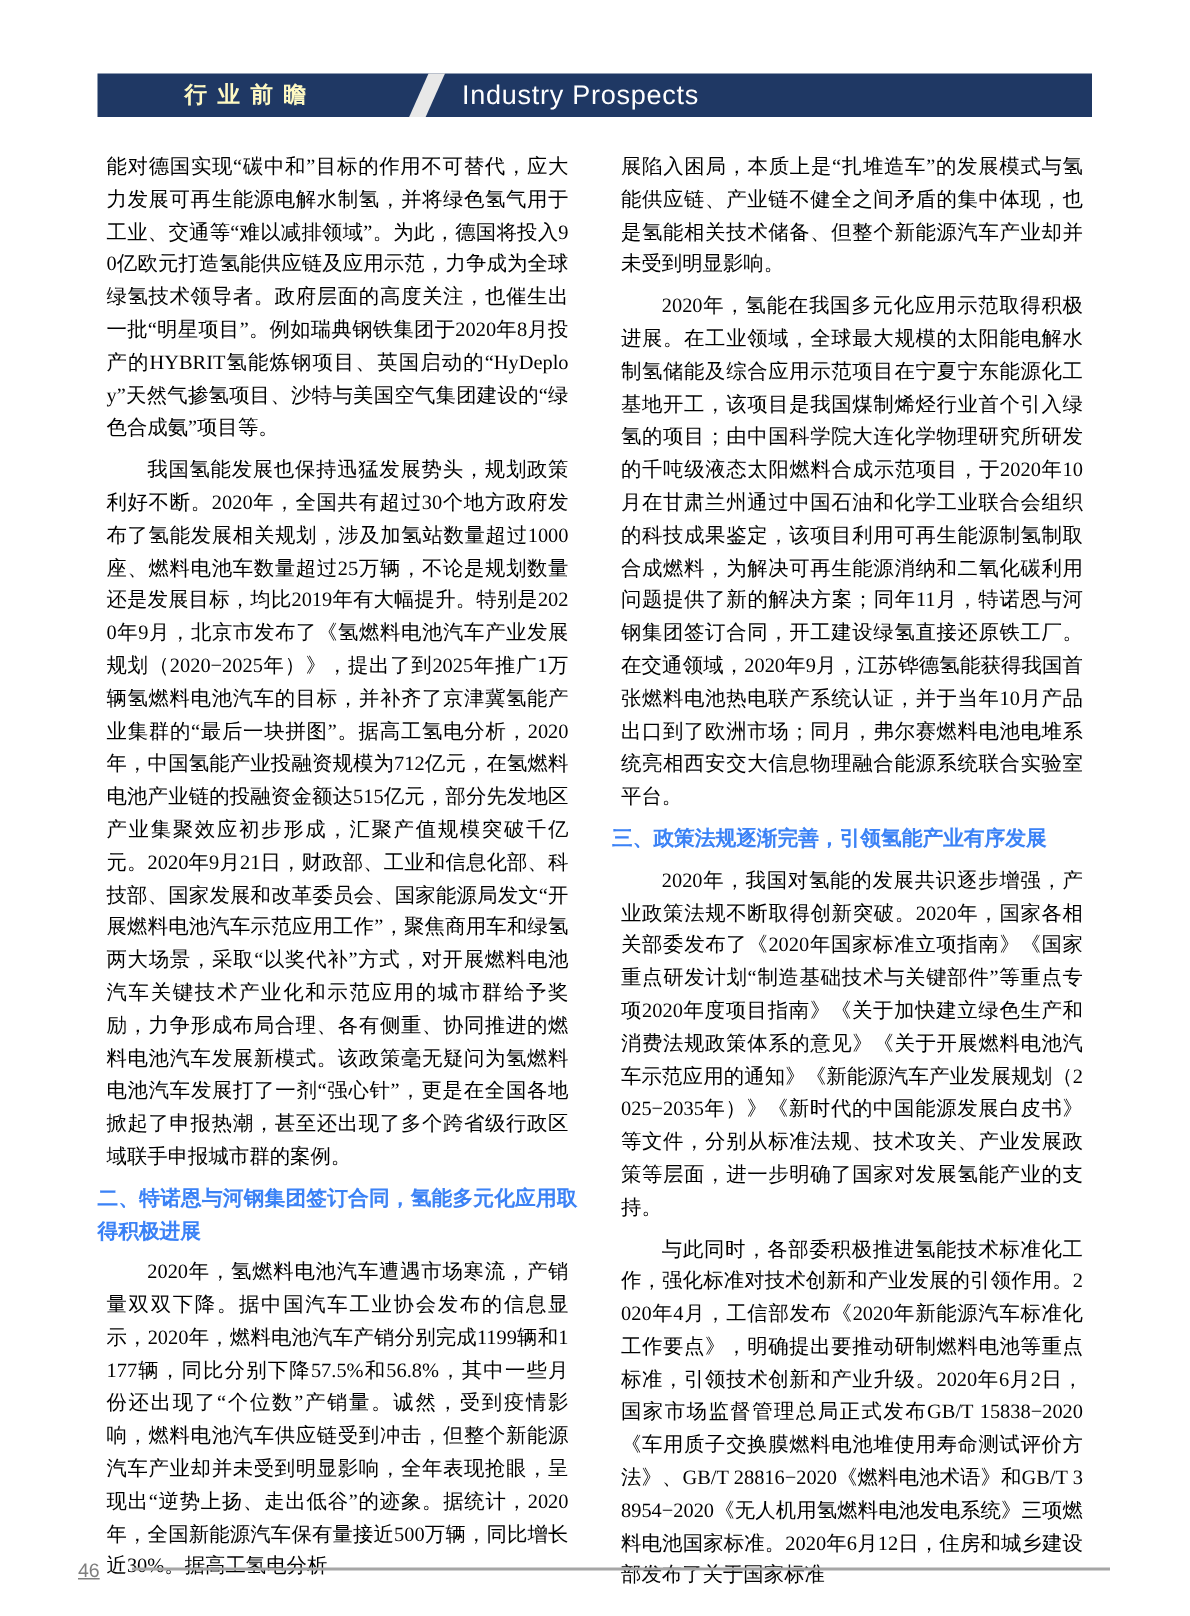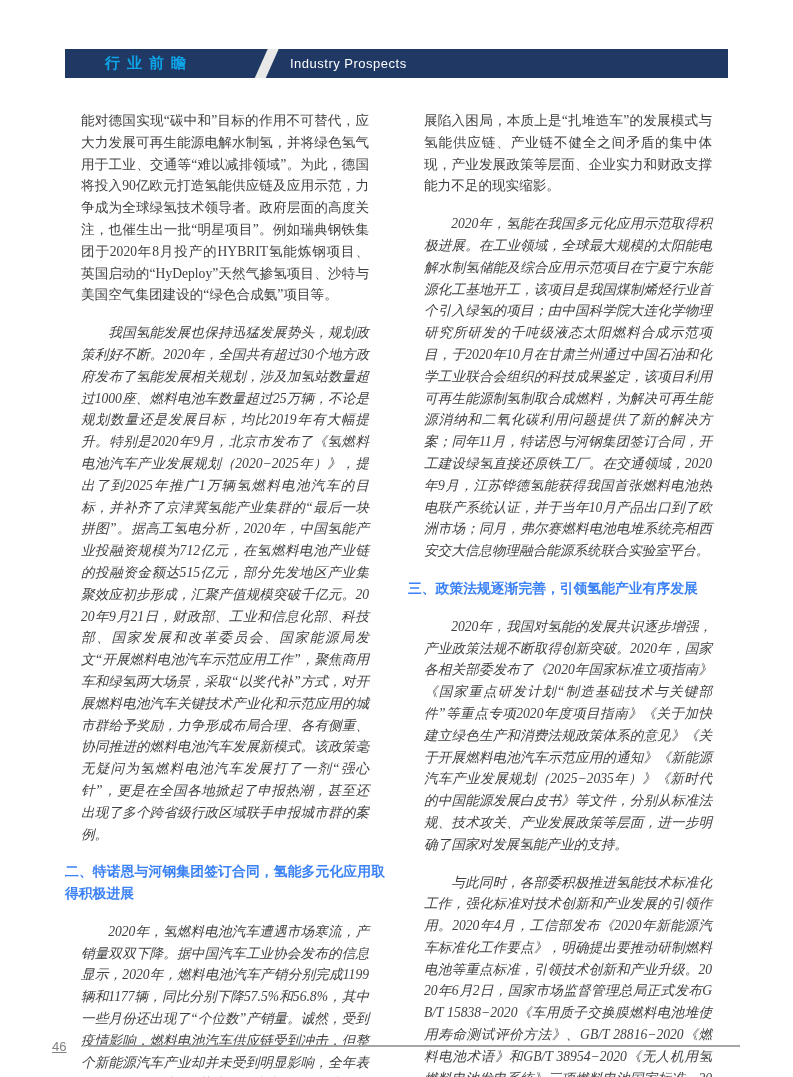--- a/index.html
+++ b/index.html
@@ -11,51 +11,51 @@
     font-family:"Liberation Serif","DejaVu Serif",serif;
   }
   
   .header-bar{
     position:absolute;left:65px;top:49px;width:663px;height:29px;
     background:#1f3864;
     display:flex;align-items:center;
     overflow:hidden;
   }
   .header-cn{
-    color:#0ea5e9;
+    color:#fef9c3;
     font-family:"Liberation Sans","DejaVu Sans",sans-serif;
     font-weight:bold;font-size:15px;letter-spacing:7px;
-    margin-left:40px;white-space:nowrap;
+    margin-left:58px;white-space:nowrap;
   }
   .header-slash{
     width:11px;height:48px;background:#e8e8e8;
     transform:skewX(-24deg);
     margin-left:68px;flex:0 0 auto;
   }
   .header-en{
     color:#ffffff;
     font-family:"Liberation Sans","DejaVu Sans",sans-serif;
-    font-size:13px;letter-spacing:0.5px;
+    font-size:18px;letter-spacing:0.5px;
     margin-left:18px;white-space:nowrap;
   }
   
   .columns{
     position:absolute;left:65px;top:94px;width:663px;
     display:flex;gap:23px;
   }
   .col{width:320px;}
   p.body{
-    margin:16px;
+    margin:6px;
     font-size:13.6px;line-height:21.8px;
-    color:#404040;
+    color:#000000;
     text-align:justify;
     text-justify:inter-character;
     word-break:break-all;
   }
-  p.body.indent{text-indent:2em;font-style:italic;}
+  p.body.indent{text-indent:2em;}
   p.heading{
     margin:3px 0 3px 0;
     font-family:"Liberation Sans","DejaVu Sans",sans-serif;
     font-weight:bold;
     font-size:13.8px;line-height:21.8px;
     color:#3b82f6;
     text-align:justify;
     word-break:break-all;
   }
   
@@ -85,21 +85,21 @@
   <div class="columns">
 
     <div class="col">
       <p class="body">能对德国实现“碳中和”目标的作用不可替代，应大力发展可再生能源电解水制氢，并将绿色氢气用于工业、交通等“难以减排领域”。为此，德国将投入90亿欧元打造氢能供应链及应用示范，力争成为全球绿氢技术领导者。政府层面的高度关注，也催生出一批“明星项目”。例如瑞典钢铁集团于2020年8月投产的HYBRIT氢能炼钢项目、英国启动的“HyDeploy”天然气掺氢项目、沙特与美国空气集团建设的“绿色合成氨”项目等。</p>
       <p class="body indent">我国氢能发展也保持迅猛发展势头，规划政策利好不断。2020年，全国共有超过30个地方政府发布了氢能发展相关规划，涉及加氢站数量超过1000座、燃料电池车数量超过25万辆，不论是规划数量还是发展目标，均比2019年有大幅提升。特别是2020年9月，北京市发布了《氢燃料电池汽车产业发展规划（2020−2025年）》，提出了到2025年推广1万辆氢燃料电池汽车的目标，并补齐了京津冀氢能产业集群的“最后一块拼图”。据高工氢电分析，2020年，中国氢能产业投融资规模为712亿元，在氢燃料电池产业链的投融资金额达515亿元，部分先发地区产业集聚效应初步形成，汇聚产值规模突破千亿元。2020年9月21日，财政部、工业和信息化部、科技部、国家发展和改革委员会、国家能源局发文“开展燃料电池汽车示范应用工作”，聚焦商用车和绿氢两大场景，采取“以奖代补”方式，对开展燃料电池汽车关键技术产业化和示范应用的城市群给予奖励，力争形成布局合理、各有侧重、协同推进的燃料电池汽车发展新模式。该政策毫无疑问为氢燃料电池汽车发展打了一剂“强心针”，更是在全国各地掀起了申报热潮，甚至还出现了多个跨省级行政区域联手申报城市群的案例。</p>
       <p class="heading">二、特诺恩与河钢集团签订合同，氢能多元化应用取得积极进展</p>
       <p class="body indent">2020年，氢燃料电池汽车遭遇市场寒流，产销量双双下降。据中国汽车工业协会发布的信息显示，2020年，燃料电池汽车产销分别完成1199辆和1177辆，同比分别下降57.5%和56.8%，其中一些月份还出现了“个位数”产销量。诚然，受到疫情影响，燃料电池汽车供应链受到冲击，但整个新能源汽车产业却并未受到明显影响，全年表现抢眼，呈现出“逆势上扬、走出低谷”的迹象。据统计，2020年，全国新能源汽车保有量接近500万辆，同比增长近30%。据高工氢电分析</p>
     </div>
 
     <div class="col">
-      <p class="body">展陷入困局，本质上是“扎堆造车”的发展模式与氢能供应链、产业链不健全之间矛盾的集中体现，产业发展政策等层面、企业实力和财政支撑能力不足的现实缩影。</p>
+      <p class="body">展陷入困局，本质上是“扎堆造车”的发展模式与氢能供应链、产业链不健全之间矛盾的集中体现，也是氢能相关技术储备、但整个新能源汽车产业却并未受到明显影响。</p>
       <p class="body indent">2020年，氢能在我国多元化应用示范取得积极进展。在工业领域，全球最大规模的太阳能电解水制氢储能及综合应用示范项目在宁夏宁东能源化工基地开工，该项目是我国煤制烯烃行业首个引入绿氢的项目；由中国科学院大连化学物理研究所研发的千吨级液态太阳燃料合成示范项目，于2020年10月在甘肃兰州通过中国石油和化学工业联合会组织的科技成果鉴定，该项目利用可再生能源制氢制取合成燃料，为解决可再生能源消纳和二氧化碳利用问题提供了新的解决方案；同年11月，特诺恩与河钢集团签订合同，开工建设绿氢直接还原铁工厂。在交通领域，2020年9月，江苏铧德氢能获得我国首张燃料电池热电联产系统认证，并于当年10月产品出口到了欧洲市场；同月，弗尔赛燃料电池电堆系统亮相西安交大信息物理融合能源系统联合实验室平台。</p>
       <p class="heading">三、政策法规逐渐完善，引领氢能产业有序发展</p>
       <p class="body indent">2020年，我国对氢能的发展共识逐步增强，产业政策法规不断取得创新突破。2020年，国家各相关部委发布了《2020年国家标准立项指南》《国家重点研发计划“制造基础技术与关键部件”等重点专项2020年度项目指南》《关于加快建立绿色生产和消费法规政策体系的意见》《关于开展燃料电池汽车示范应用的通知》《新能源汽车产业发展规划（2025−2035年）》《新时代的中国能源发展白皮书》等文件，分别从标准法规、技术攻关、产业发展政策等层面，进一步明确了国家对发展氢能产业的支持。</p>
       <p class="body indent">与此同时，各部委积极推进氢能技术标准化工作，强化标准对技术创新和产业发展的引领作用。2020年4月，工信部发布《2020年新能源汽车标准化工作要点》，明确提出要推动研制燃料电池等重点标准，引领技术创新和产业升级。2020年6月2日，国家市场监督管理总局正式发布GB/T 15838−2020《车用质子交换膜燃料电池堆使用寿命测试评价方法》、GB/T 28816−2020《燃料电池术语》和GB/T 38954−2020《无人机用氢燃料电池发电系统》三项燃料电池国家标准。2020年6月12日，住房和城乡建设部发布了关于国家标准</p>
     </div>
 
   </div>
 
   <div class="footer">
     <span class="page-number">46</span>

